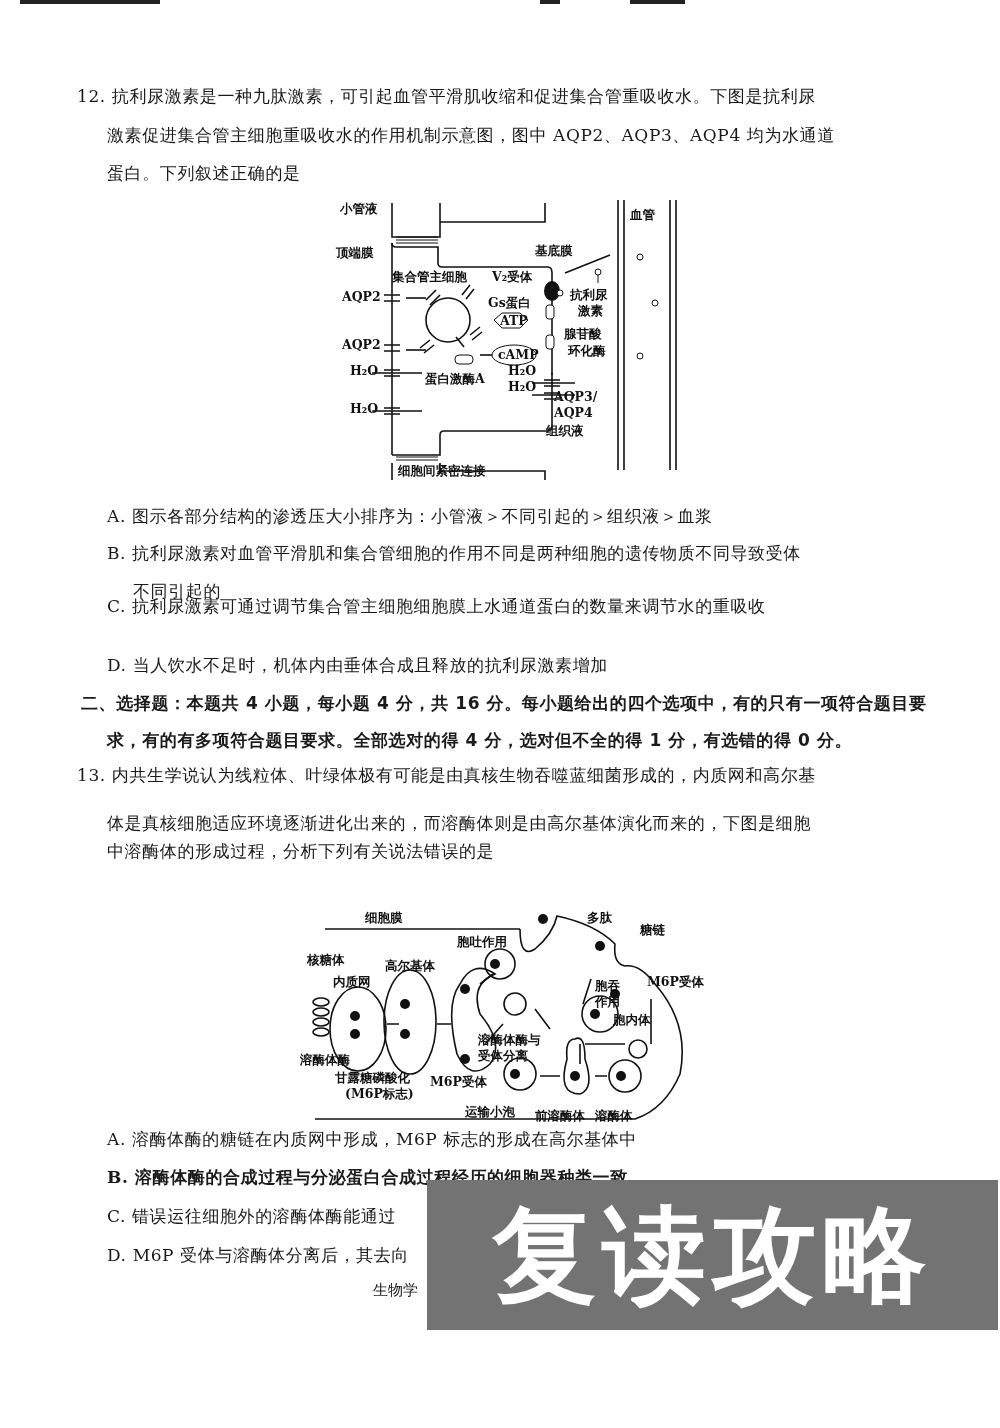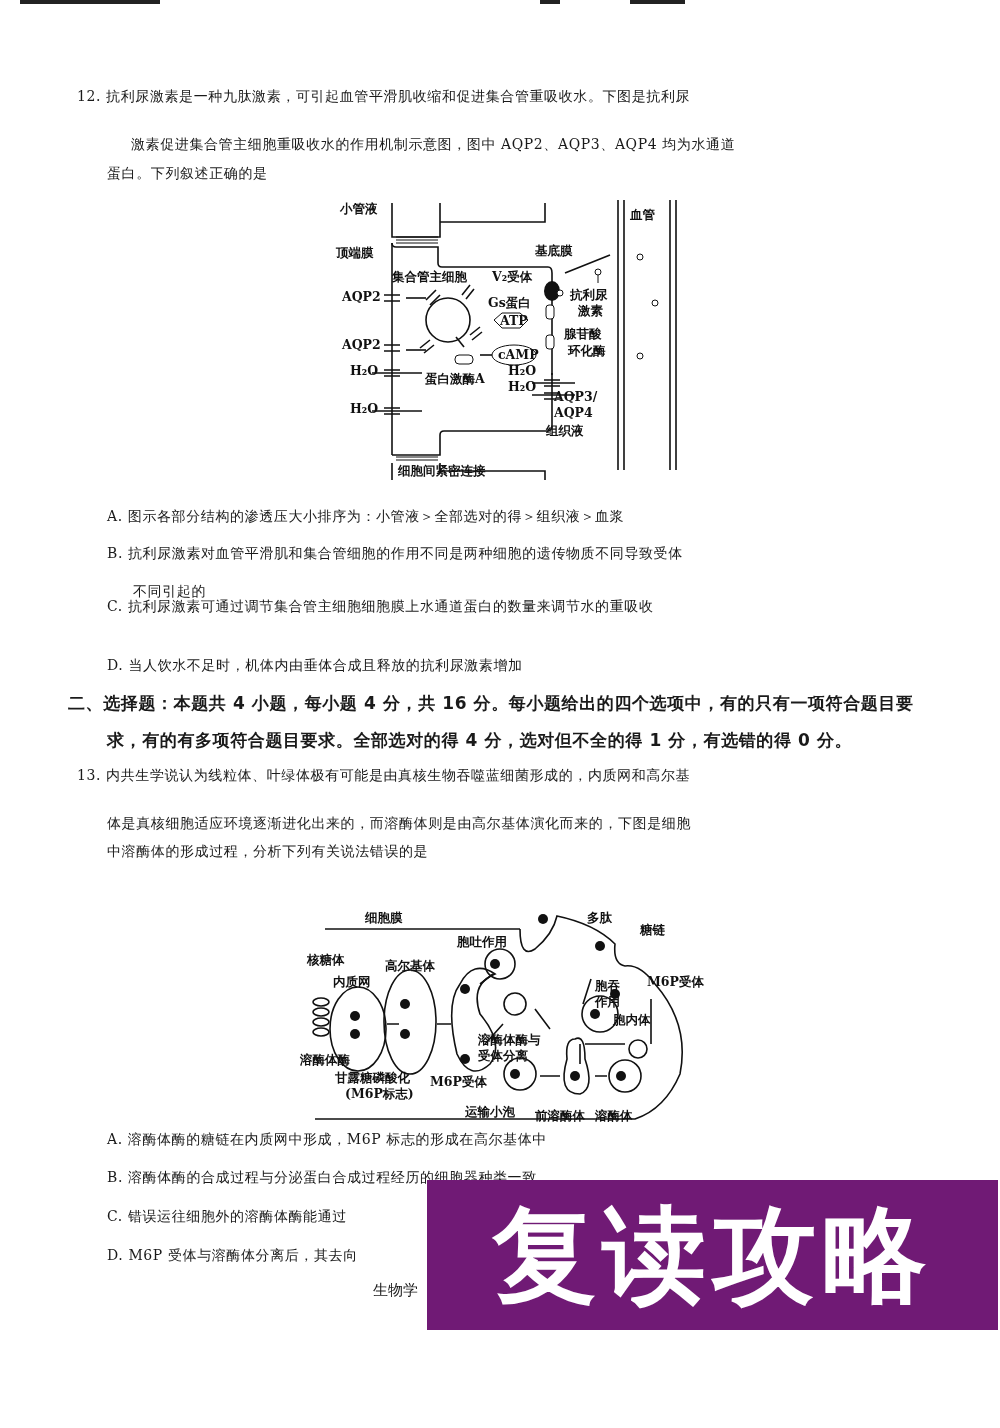--- a/index.html
+++ b/index.html
@@ -4,46 +4,46 @@
 <style>
   html, body { margin: 0; padding: 0; }
   body {
     width: 1000px; height: 1428px; position: relative; overflow: hidden;
     background: #ffffff; color: #1a1a1a;
     font-family: "DejaVu Serif", "Liberation Serif", serif;
   }
   .top-strip { position: absolute; left: 0; top: 0; width: 1000px; height: 8px; }
   .top-strip .blk { position: absolute; top: 0; height: 4px; background: #222; }
   .line {
-    position: absolute; font-size: 14px; line-height: 22px; white-space: nowrap;
+    position: absolute; font-size: 17px; line-height: 22px; white-space: nowrap;
     letter-spacing: 0.6px;
   }
   .bold { font-weight: bold; font-family: "DejaVu Sans", "Liberation Sans", sans-serif; font-size: 17px; }
   .diagram { position: absolute; }
   .diagram svg { display: block; }
   .dlabel { font-family: "DejaVu Serif", "Liberation Serif", serif; font-size: 12.5px; font-weight: bold; fill: #111; }
   .banner {
     position: absolute; left: 427px; top: 1180px; width: 571px; height: 150px;
-    background: #701a75; color: #ffffff;
+    background: #737373; color: #ffffff;
     font-family: "DejaVu Sans", "Liberation Sans", sans-serif; font-weight: bold;
     font-size: 104px; line-height: 150px; text-align: center; letter-spacing: 6px;
   }
   .footer { position: absolute; left: 373px; top: 1281px; font-size: 15px; }
 </style>
 </head>
 <body>
 
 <div class="top-strip">
   <span class="blk" style="left:20px;width:140px;"></span>
   <span class="blk" style="left:540px;width:20px;"></span>
   <span class="blk" style="left:630px;width:55px;"></span>
 </div>
 
 <div class="line" style="left:77px;top:85px;">12. 抗利尿激素是一种九肽激素，可引起血管平滑肌收缩和促进集合管重吸收水。下图是抗利尿</div>
-<div class="line" style="left:107px;top:133px;margin-left:24px;">激素促进集合管主细胞重吸收水的作用机制示意图，图中 AQP2、AQP3、AQP4 均为水通道</div>
+<div class="line" style="left:107px;top:124px;">激素促进集合管主细胞重吸收水的作用机制示意图，图中 AQP2、AQP3、AQP4 均为水通道</div>
 <div class="line" style="left:107px;top:162px;">蛋白。下列叙述正确的是</div>
 
 <div class="diagram" style="left:330px;top:195px;">
   <svg width="360" height="290" viewBox="0 0 360 290">
     <g fill="none" stroke="#111" stroke-width="1.6">
 
       <path d="M62 8 V42 H110 V8"></path>
       <path d="M110 27 H215 V8"></path>
 
       <path d="M66 42 H108 M66 45 H108 M66 48 H108" stroke-width="1"></path>
@@ -109,27 +109,27 @@
     <text class="dlabel" x="95" y="188">蛋白激酶A</text>
     <text class="dlabel" x="178" y="180">H₂O</text>
     <text class="dlabel" x="178" y="196">H₂O</text>
     <text class="dlabel" x="224" y="206">AQP3/</text>
     <text class="dlabel" x="224" y="222">AQP4</text>
     <text class="dlabel" x="216" y="240">组织液</text>
     <text class="dlabel" x="68" y="280">细胞间紧密连接</text>
   </svg>
 </div>
 
-<div class="line" style="left:107px;top:505px;">A. 图示各部分结构的渗透压大小排序为：小管液＞全部选对的得＞组织液＞血浆</div>
+<div class="line" style="left:107px;top:505px;">A. 图示各部分结构的渗透压大小排序为：小管液＞不同引起的＞组织液＞血浆</div>
 <div class="line" style="left:107px;top:542px;">B. 抗利尿激素对血管平滑肌和集合管细胞的作用不同是两种细胞的遗传物质不同导致受体</div>
 <div class="line" style="left:133px;top:580px;">不同引起的</div>
 <div class="line" style="left:107px;top:595px;">C. 抗利尿激素可通过调节集合管主细胞细胞膜上水通道蛋白的数量来调节水的重吸收</div>
 <div class="line" style="left:107px;top:654px;">D. 当人饮水不足时，机体内由垂体合成且释放的抗利尿激素增加</div>
 
-<div class="line bold" style="left:68px;top:692px;text-align:right;">二、选择题：本题共 4 小题，每小题 4 分，共 16 分。每小题给出的四个选项中，有的只有一项符合题目要</div>
+<div class="line bold" style="left:81px;top:692px;text-align:right;">二、选择题：本题共 4 小题，每小题 4 分，共 16 分。每小题给出的四个选项中，有的只有一项符合题目要</div>
 <div class="line bold" style="left:107px;top:729px;">求，有的有多项符合题目要求。全部选对的得 4 分，选对但不全的得 1 分，有选错的得 0 分。</div>
 
 <div class="line" style="left:77px;top:764px;text-align:center;">13. 内共生学说认为线粒体、叶绿体极有可能是由真核生物吞噬蓝细菌形成的，内质网和高尔基</div>
 <div class="line" style="left:107px;top:802px;margin-top:10px;">体是真核细胞适应环境逐渐进化出来的，而溶酶体则是由高尔基体演化而来的，下图是细胞</div>
 <div class="line" style="left:107px;top:840px;">中溶酶体的形成过程，分析下列有关说法错误的是</div>
 
 <div class="diagram" style="left:295px;top:872px;margin-top:32px;">
   <svg width="420" height="230" viewBox="0 0 420 230">
     <g fill="none" stroke="#111" stroke-width="1.6">
       <path d="M30 25 H225"></path>
@@ -184,19 +184,19 @@
     <text class="dlabel" x="40" y="178">甘露糖磷酸化</text>
     <text class="dlabel" x="50" y="194">(M6P标志)</text>
     <text class="dlabel" x="135" y="182">M6P受体</text>
     <text class="dlabel" x="170" y="212">运输小泡</text>
     <text class="dlabel" x="240" y="216">前溶酶体</text>
     <text class="dlabel" x="300" y="216">溶酶体</text>
   </svg>
 </div>
 
 <div class="line" style="left:107px;top:1128px;">A. 溶酶体酶的糖链在内质网中形成，M6P 标志的形成在高尔基体中</div>
-<div class="line" style="left:107px;top:1166px;">B. 溶酶体酶的合成过程与分泌蛋白合成过程经历的细胞器种类一致</div>
+<div class="line" style="left:107px;top:1166px;font-weight:bold;">B. 溶酶体酶的合成过程与分泌蛋白合成过程经历的细胞器种类一致</div>
 <div class="line" style="left:107px;top:1205px;">C. 错误运往细胞外的溶酶体酶能通过</div>
 <div class="line" style="left:107px;top:1244px;text-align:right;">D. M6P 受体与溶酶体分离后，其去向</div>
 
 <div class="footer">生物学</div>
 
 <div class="banner">复读攻略</div>
 
 </body></html>

